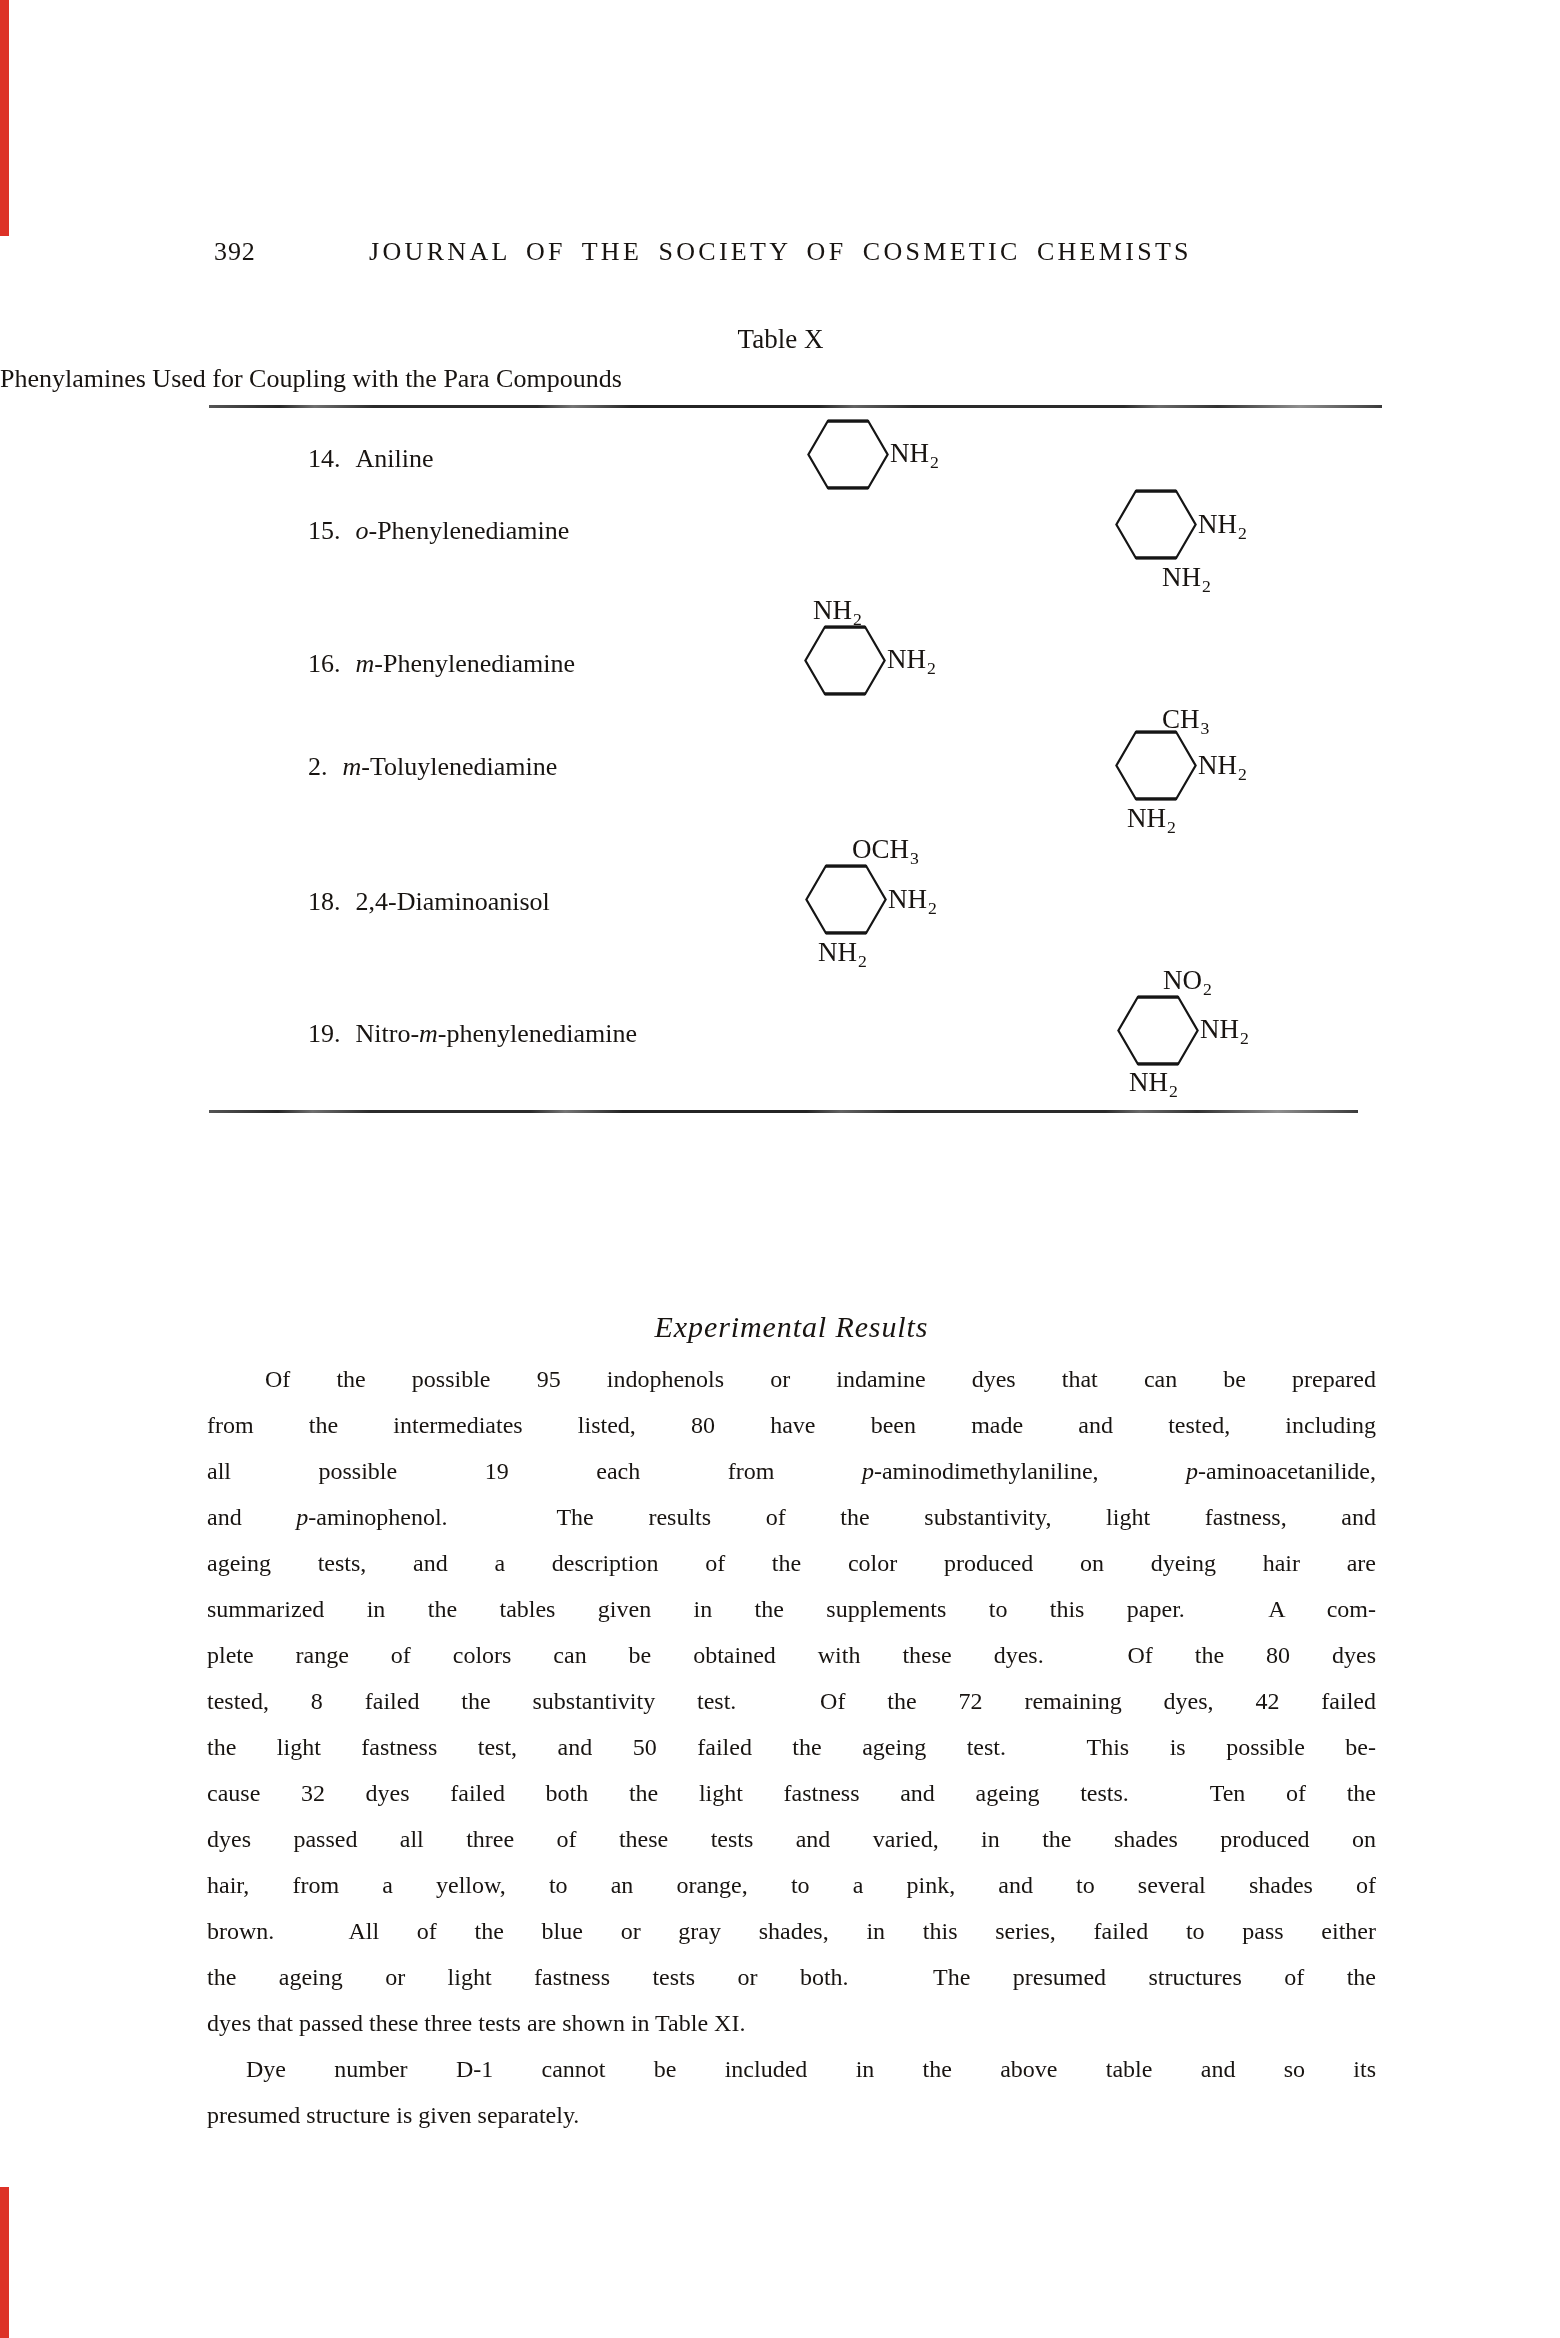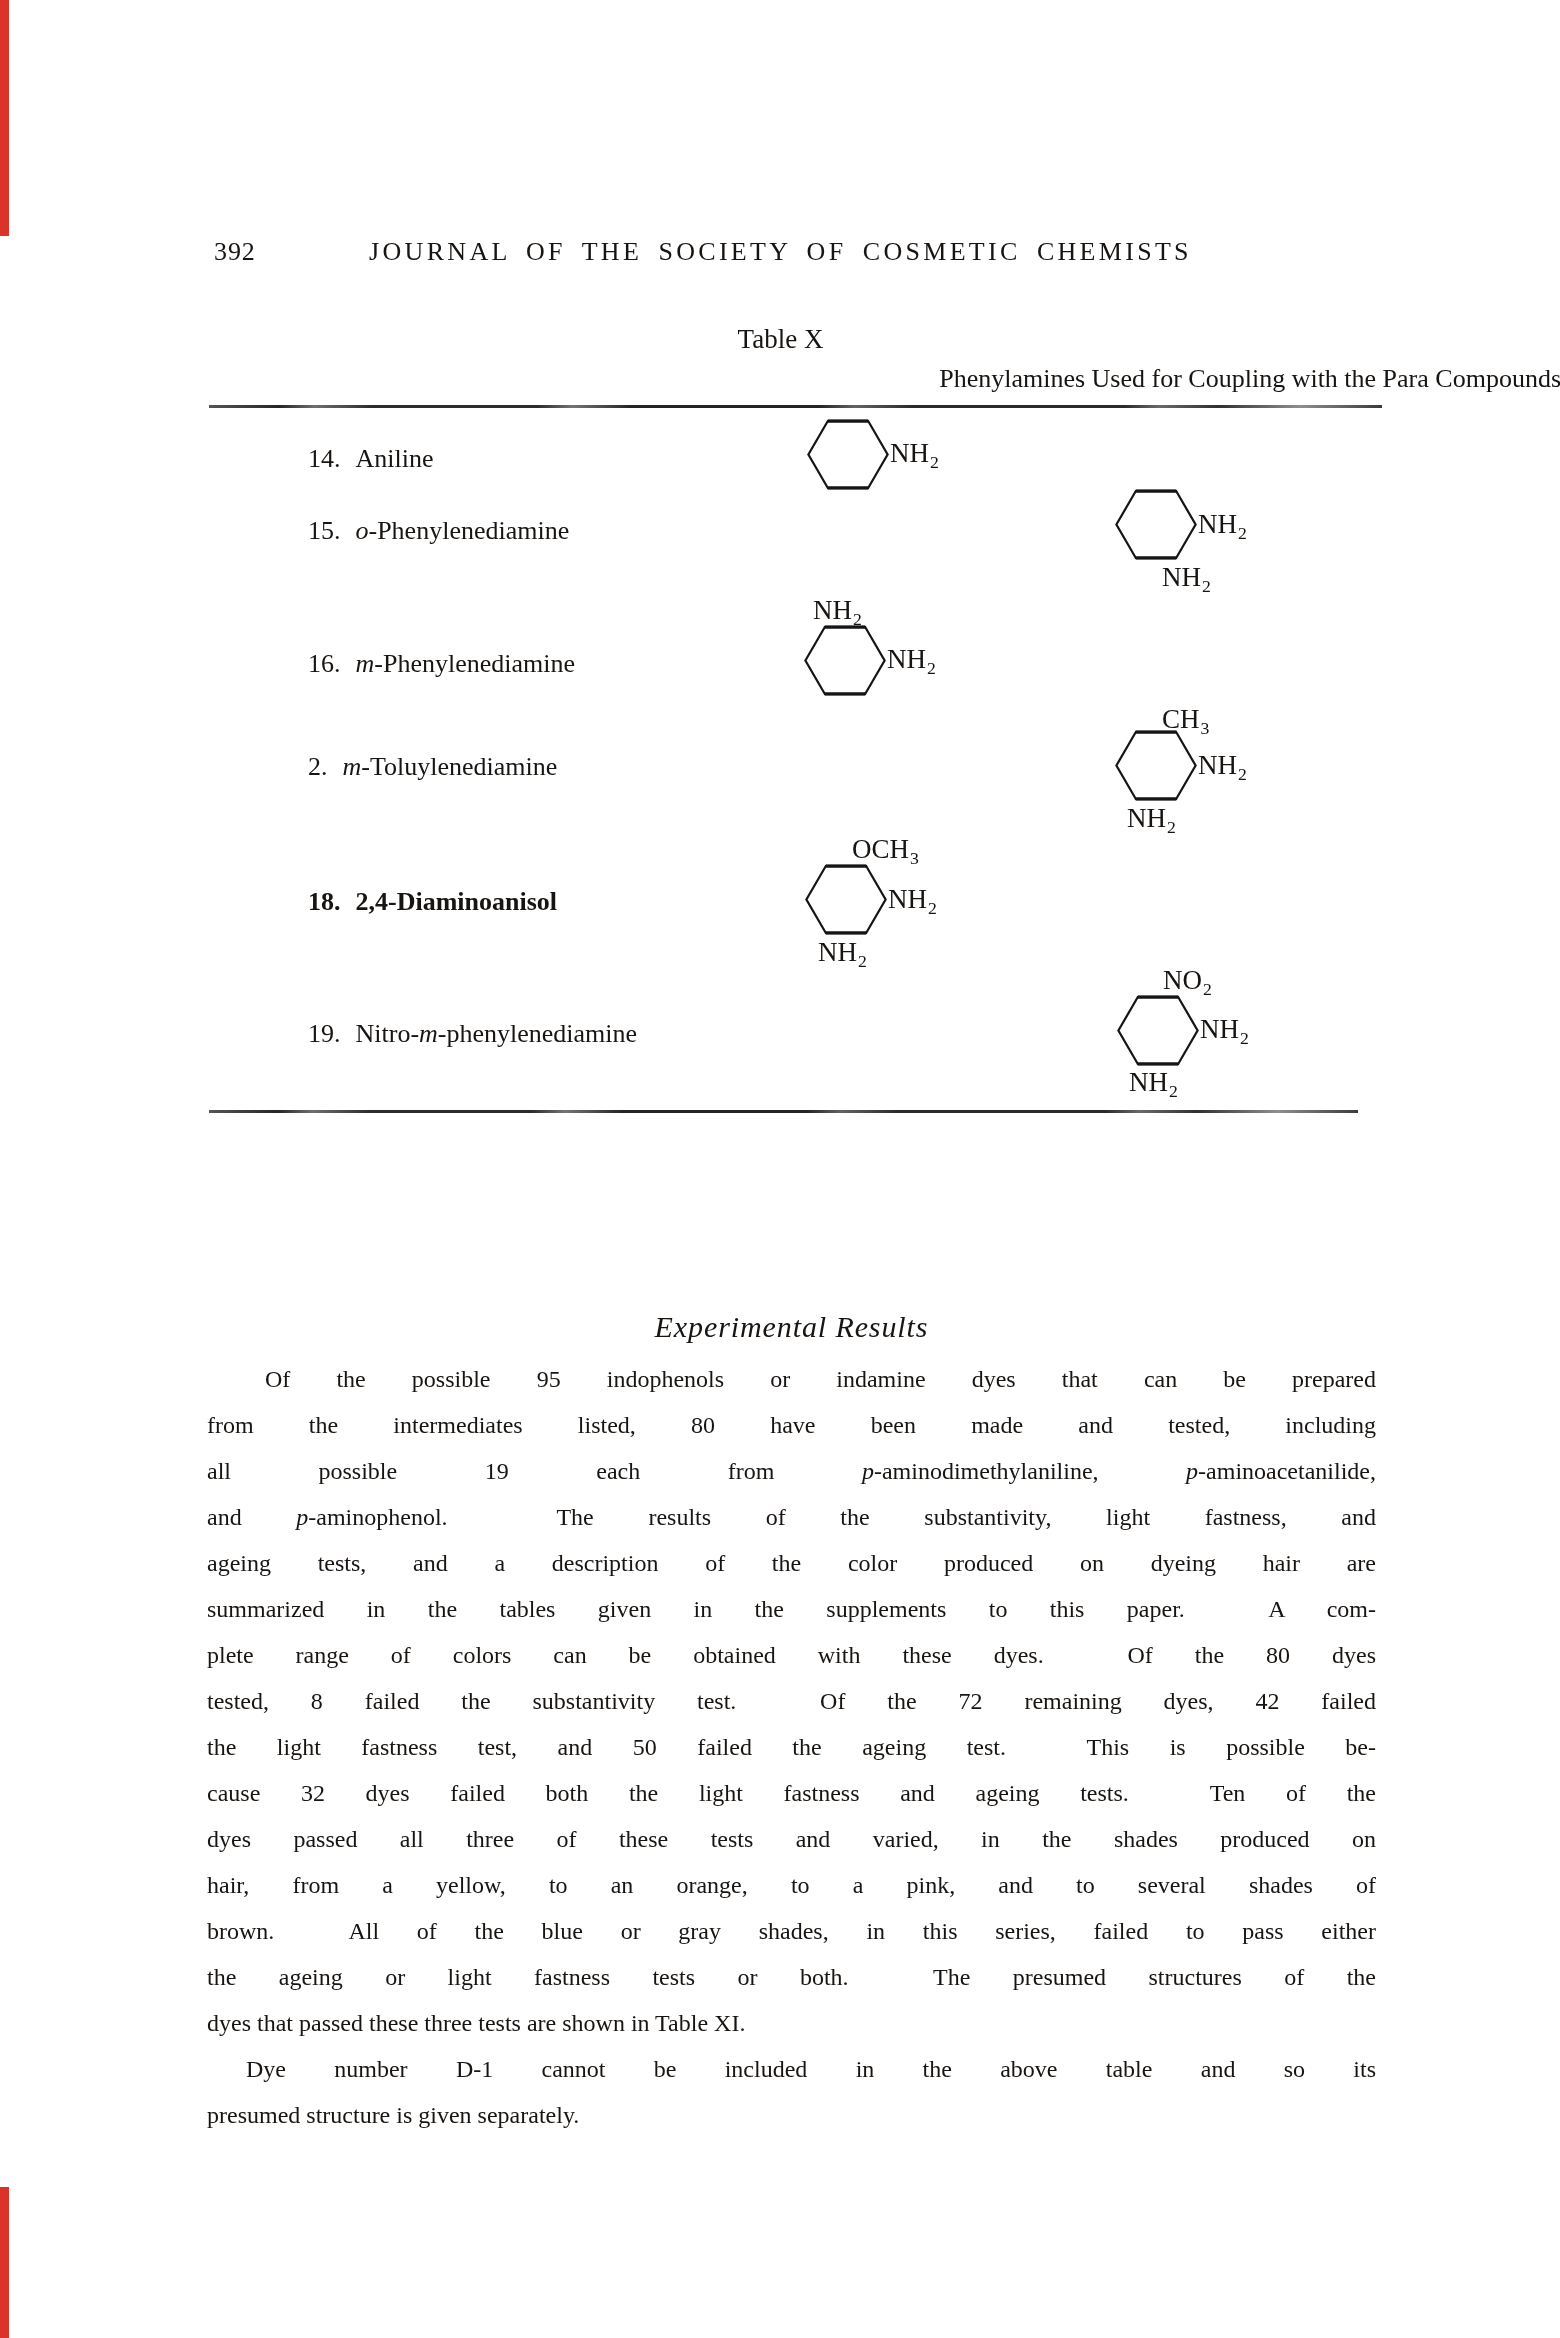--- a/index.html
+++ b/index.html
@@ -12,21 +12,21 @@
     overflow:hidden;
   }
   .edge-bar{position:absolute;left:0;width:9.3px;}
   .running-header{position:absolute;top:237px;left:0;width:1243px;height:32px;}
   .page-number{position:absolute;left:214px;top:0;font-size:26px;letter-spacing:0.9px;}
   .running-title{
     position:absolute;left:0;top:0;width:1561px;
     text-align:center;font-size:26px;letter-spacing:3.3px;word-spacing:6.5px;
   }
   .table-title{position:absolute;top:324px;left:0;width:1561px;text-align:center;font-size:27px;}
-  .table-subtitle{position:absolute;top:364px;left:0;width:1561px;text-align:right;font-size:26px;}
+  .table-subtitle{position:absolute;top:364px;left:0;width:1561px;text-align:left;font-size:26px;}
   .rule{
     position:absolute;height:2.8px;
     background:linear-gradient(90deg,#555 0%,#262626 6%,#6f6f6f 9%,#2b2b2b 14%,#2b2b2b 28%,#757575 31%,#242424 36%,#242424 52%,#636363 55%,#2a2a2a 60%,#2a2a2a 78%,#6a6a6a 81%,#303030 86%,#8f8f8f 93%,#3a3a3a 100%);
   }
   .rule-top{top:405px;left:209px;width:1173px;}
   .rule-bottom{top:1110px;left:209px;width:1149px;}
   .row-label{position:absolute;left:308px;font-size:26px;white-space:nowrap;}
   .row-label .num{margin-right:15px;}
   .hex{position:absolute;}
   .formula{position:absolute;font-size:27px;white-space:nowrap;}
@@ -83,21 +83,21 @@
       <span class="formula" style="left: 887px; top: 644px;"><span>NH</span><span class="sb">2</span></span>
       <div class="row-label" style="top: 752px;"><span class="num">2.</span><i>m</i><span>-Toluylenediamine</span></div>
       <svg class="hex" width="82" height="71" viewBox="0 0 88 76" style="left: 1115px; top: 730px;">
         <polygon points="1.5,38 22.5,1.8 65.5,1.8 86.5,38 65.5,74.2 22.5,74.2" fill="none" stroke="#151515" stroke-width="2.4"></polygon>
         <line x1="22.5" y1="2.2" x2="65.5" y2="2.2" stroke="#151515" stroke-width="3.6"></line>
         <line x1="22.5" y1="73.8" x2="65.5" y2="73.8" stroke="#151515" stroke-width="3.6"></line>
       </svg>
       <span class="formula" style="left: 1162px; top: 704px;"><span>CH</span><span class="sb">3</span></span>
       <span class="formula" style="left: 1198px; top: 750px;"><span>NH</span><span class="sb">2</span></span>
       <span class="formula" style="left: 1127px; top: 803px;"><span>NH</span><span class="sb">2</span></span>
-      <div class="row-label" style="top: 887px; font-weight: bold;"><span class="num">18.</span><span>2,4-Diaminoanisol</span></div>
+      <div class="row-label" style="top: 887px;"><span class="num">18.</span><span>2,4-Diaminoanisol</span></div>
       <svg class="hex" width="82" height="71" viewBox="0 0 88 76" style="left: 805px; top: 864px;">
         <polygon points="1.5,38 22.5,1.8 65.5,1.8 86.5,38 65.5,74.2 22.5,74.2" fill="none" stroke="#151515" stroke-width="2.4"></polygon>
         <line x1="22.5" y1="2.2" x2="65.5" y2="2.2" stroke="#151515" stroke-width="3.6"></line>
         <line x1="22.5" y1="73.8" x2="65.5" y2="73.8" stroke="#151515" stroke-width="3.6"></line>
       </svg>
       <span class="formula" style="left: 852px; top: 834px;"><span>OCH</span><span class="sb">3</span></span>
       <span class="formula" style="left: 888px; top: 884px;"><span>NH</span><span class="sb">2</span></span>
       <span class="formula" style="left: 818px; top: 937px;"><span>NH</span><span class="sb">2</span></span>
       <div class="row-label" style="top: 1019px;"><span class="num">19.</span><span>Nitro-</span><i>m</i><span>-phenylenediamine</span></div>
       <svg class="hex" width="82" height="71" viewBox="0 0 88 76" style="left: 1117px; top: 995px;">

